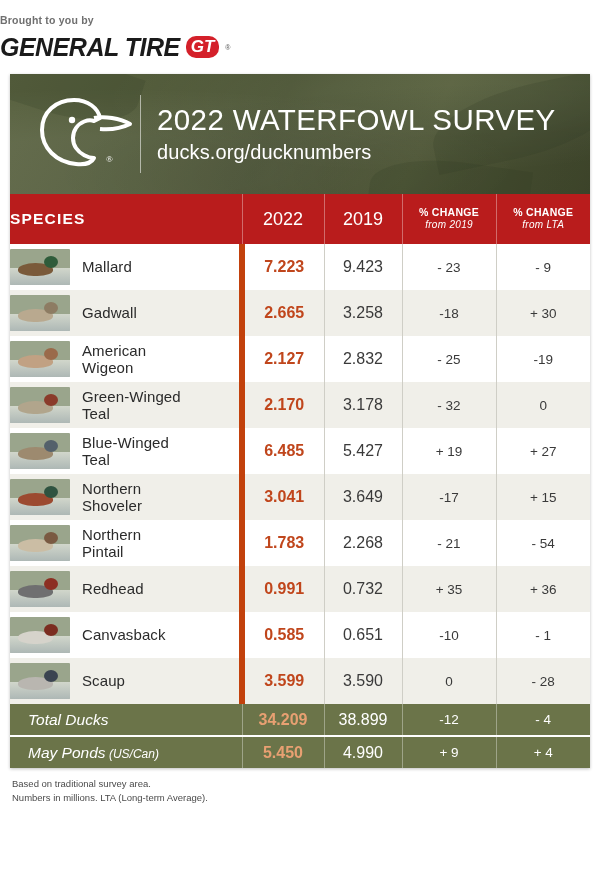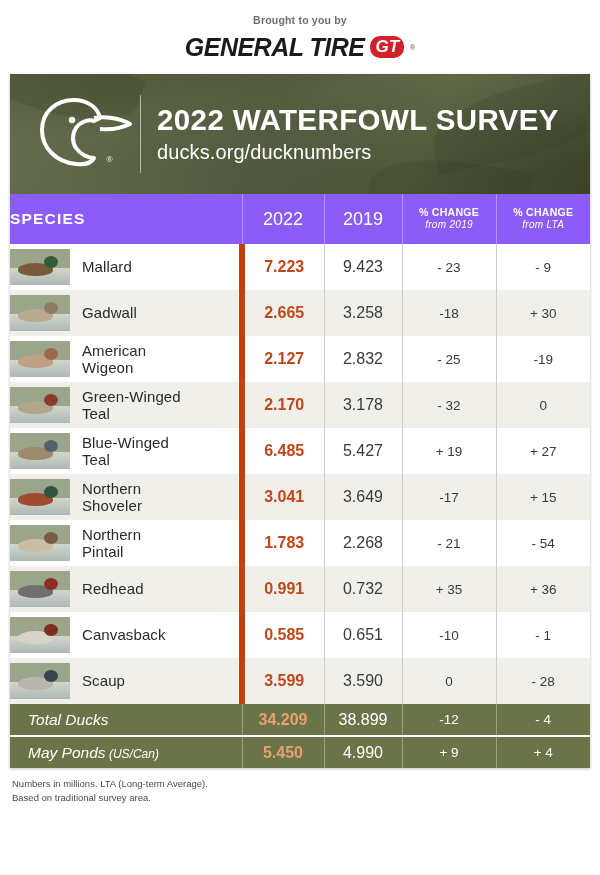--- a/index.html
+++ b/index.html
@@ -18,21 +18,21 @@
   .page {
     position: relative;
     width: 600px;
     height: 875px;
     background: #ffffff;
     box-sizing: border-box;
   }
 
   
   .sponsor {
-    text-align: center;
+    text-align: left;
     padding-top: 14px;
   }
   .sponsor-kicker {
     font-size: 10.5px;
     color: #6f6f6f;
     letter-spacing: 0.2px;
     font-weight: bold;
   }
   .sponsor-logo {
     margin-top: 7px;
@@ -119,21 +119,21 @@
     height: 78px;
     background: rgba(255,255,255,0.55);
     margin: 0 16px 0 4px;
     flex: 0 0 auto;
   }
   .banner-titles {
     color: #fff;
   }
   .banner-title {
     font-size: 29.5px;
-    font-weight: bold;
+    font-weight: normal;
     letter-spacing: 0.4px;
     line-height: 1.1;
   }
   .banner-sub {
     font-size: 20px;
     margin-top: 5px;
     letter-spacing: 0.1px;
   }
 
   
@@ -141,21 +141,21 @@
     width: 100%;
     border-collapse: collapse;
     table-layout: fixed;
   }
   table.survey th, table.survey td {
     padding: 0;
     vertical-align: middle;
   }
 
   thead tr {
-    background: #8b5cf6;
+    background: #b91c1c;
     color: #ffffff;
     height: 50px;
     margin-left: 38px;
   }
   th.species-head {
     text-align: left;
     padding-left: 18px;
     font-size: 15.5px;
     font-weight: bold;
     letter-spacing: 1.2px;
@@ -521,17 +521,17 @@
             <td class="num-2022">5.450</td>
             <td class="num-2019">4.990</td>
             <td class="chg">+ 9</td>
             <td class="chg">+ 4</td>
           </tr>
         </tbody>
     </table>
   </div>
 
   <div class="footnotes">
+    <div>Based on traditional survey area.</div>
     <div>Numbers in millions. LTA (Long-term Average).</div>
-    <div>Based on traditional survey area.</div>
   </div>
 
 </div>
 
 </body></html>

